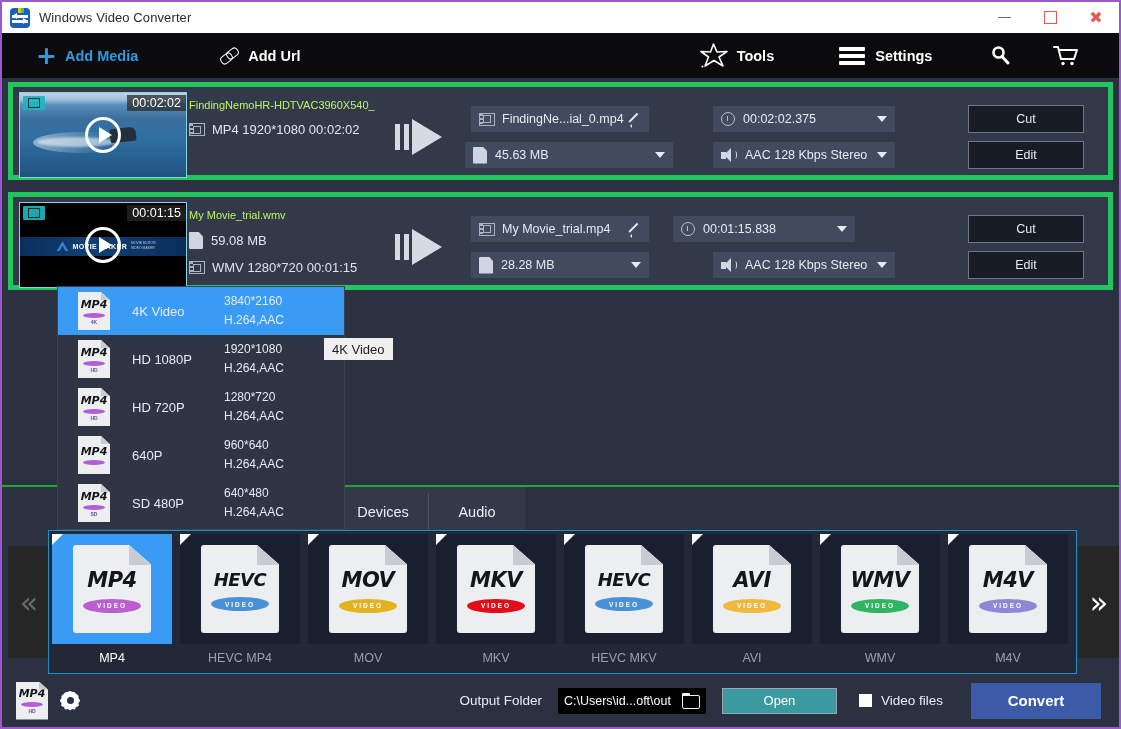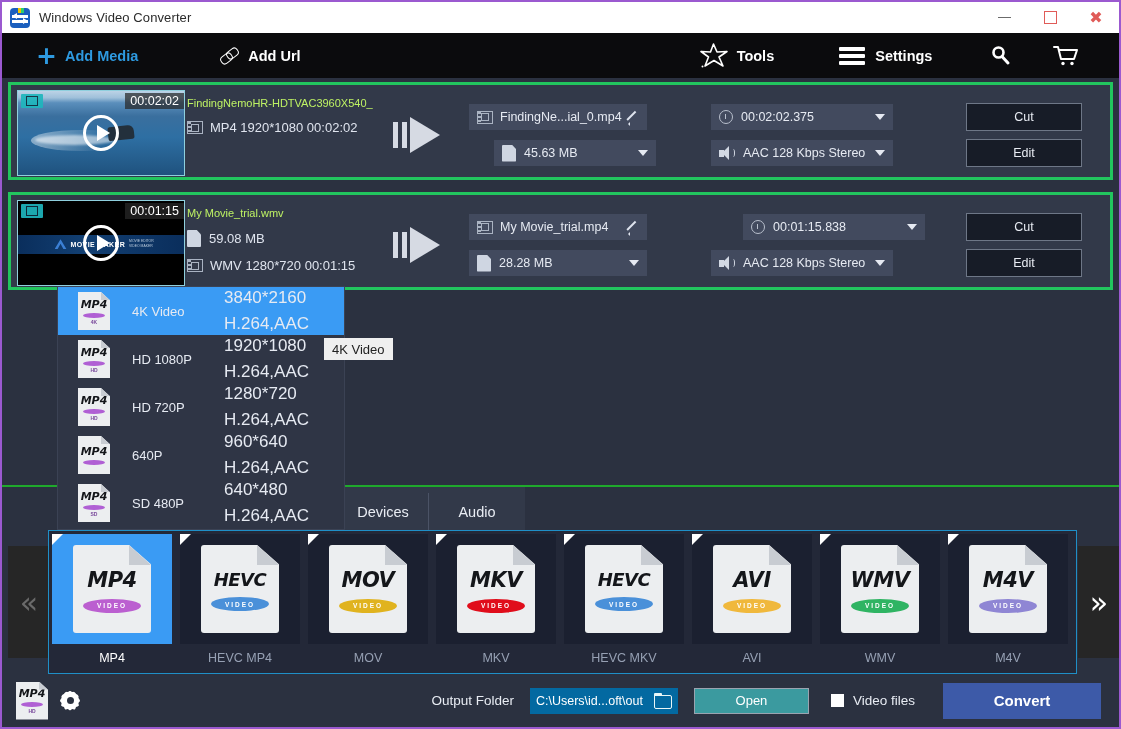--- a/index.html
+++ b/index.html
@@ -87,21 +87,21 @@
   #settings-item { margin-left: 65px; }
   .hamburger { width: 26px; height: 18px; margin-right: 10px; display:flex; flex-direction:column; justify-content:space-between;}
   .hamburger span { display:block; height: 4px; background: #fff; border-radius: 1px; }
   #search-btn { margin-left: 55px; }
   #cart-btn { margin-left: 37px; }
   .tb-icon-btn { width: 28px; height: 28px; display:flex; align-items:center; justify-content:center; }
 
   
   .media-row {
     position: absolute; left: 6px; width: 1105px; height: 98px;
-    background: #323949; border: 3px solid #22c55e;
+    background: #323949; border: 5px solid #22c55e;
   }
   #media-row-1 { top: 80px; }
   #media-row-2 { top: 190px; }
   .thumb {
     position: absolute; left: 6px; top: 5px; width: 168px; height: 86px;
     border: 1.5px solid #8fd0de; overflow: hidden;
   }
   .thumb-film {
     position:absolute; left:3px; top:3px; width:22px; height:14px;
     background:#1fb6bd; opacity:.92; border-radius:1px;
@@ -330,21 +330,21 @@
     position:absolute; inset:0; border-radius:50%;
     background: #fff;
     clip-path: polygon(50% 0,61% 8%,75% 4%,80% 18%,95% 22%,92% 37%,103% 50%,92% 63%,95% 78%,80% 82%,75% 96%,61% 92%,50% 100%,39% 92%,25% 96%,20% 82%,5% 78%,8% 63%,-3% 50%,8% 37%,5% 22%,20% 18%,25% 4%,39% 8%);
   }
   .gear .g-hole {
     position:absolute; left:6.5px; top:6.5px; width:7px; height:7px;
     border-radius:50%; background:#2b3140;
   }
   .out-folder-label { margin-left: auto; color: #e8ecf3; font-size: 13.5px; }
   .path-box {
-    margin-left: 16px; width: 148px; height: 26px; background: #0369a1;
+    margin-left: 16px; width: 148px; height: 26px; background: #000000;
     display: flex; align-items: center; padding: 0 6px; color: #fff; font-size: 12.5px;
   }
   .folder-ic {
     margin-left: auto; width: 18px; height: 15px; position: relative;
   }
   .folder-ic::before{
     content:''; position:absolute; left:0; top:2px; width:16px; height:12px;
     border: 1.6px solid #e9f7f7; border-radius: 1px 2px 2px 2px;
   }
   .folder-ic::after{
@@ -353,21 +353,21 @@
   }
   .open-btn {
     margin-left: 16px; width: 115px; height: 26px; background: #3b9a9f;
     border: 1px solid #9aa3b0; color: #fff; font-size: 13px;
     display:flex; align-items:center; justify-content:center;
   }
   .merge-wrap { margin-left: 22px; display: flex; align-items: center; }
   .merge-box { width: 13px; height: 13px; background: #fff; margin-right: 9px; }
   .merge-label { color: #e8ecf3; font-size: 13.5px; }
   .convert-btn {
-    margin-left: 28px; margin-right: 18px; width: 158px; height: 36px;
+    margin-left: 28px; margin-right: 18px; width: 130px; height: 36px;
     background: #3d5aa8; color: #fff; font-size: 15px; font-weight: bold;
     display:flex; align-items:center; justify-content:center;
   }
 
   
   .preset-menu {
     position: absolute; left: 55px; top: 284px; width: 288px; height: 244px;
     background: #2f3545; border: 1px solid #3b4254; z-index: 40;
   }
   .preset-row {
@@ -380,21 +380,21 @@
     clip-path: polygon(0 0, 72% 0, 100% 22%, 100% 100%, 0 100%);
     display:flex; flex-direction:column; align-items:center; justify-content:center;
     flex:0 0 auto;
   }
   .preset-doc .of { position:absolute; right:0; top:0; width:9px;height:8px;background:#c8ccd2;
     clip-path: polygon(0 0,100% 100%,0 100%); }
   .preset-doc .ext { font-family:"DejaVu Sans",sans-serif; font-weight:bold; font-style:italic; font-size:11px; color:#14161a; }
   .preset-doc .pill { margin-top:2px; width:22px;height:5px;border-radius:50%;background:#b05fd4; }
   .preset-doc .tag { font-size:5px; color:#7a4a9c; font-weight:bold; margin-top:1px;}
   .preset-name { margin-left: 22px; width: 92px; font-size: 13px; }
-  .preset-spec { font-size: 17px; line-height: 1.55; }
+  .preset-spec { font-size: 12px; line-height: 1.55; }
   .tooltip {
     position: absolute; left: 322px; top: 336px; height: 22px;
     background: #efefef; color: #222; font-size: 13px;
     display: flex; align-items: center; padding: 0 8px; z-index: 50;
   }
 </style>
 </head>
 <body>
 
 <div id="app">
@@ -481,21 +481,21 @@
     <div class="arrow-big">
       <div class="bar b1"></div>
         <div class="bar b2"></div>
         <div class="head"></div>
     </div>
     <div class="field" style="left:458px; top:19px; width:178px;">
       <span class="film-icon"></span>
       <span>FindingNe...ial_0.mp4</span>
       <span class="pencil"></span>
     </div>
-    <div class="field" style="left:483px; top:55px; width:162px;">
+    <div class="field" style="left:452px; top:55px; width:208px;">
       <span class="doc-icon"></span>
       <span>45.63 MB</span>
       <span class="caret"></span>
     </div>
     <div class="field" style="left:700px; top:19px; width:182px;">
       <span class="clock-icon"></span>
       <span>00:02:02.375</span>
       <span class="caret"></span>
     </div>
     <div class="field" style="left:700px; top:55px; width:182px;">
@@ -541,21 +541,21 @@
     <div class="field" style="left:458px; top:19px; width:178px;">
       <span class="film-icon"></span>
       <span>My Movie_trial.mp4</span>
       <span class="pencil"></span>
     </div>
     <div class="field" style="left:458px; top:55px; width:178px;">
       <span class="doc-icon"></span>
       <span>28.28 MB</span>
       <span class="caret"></span>
     </div>
-    <div class="field" style="left:732px; top:19px; width:182px;">
+    <div class="field" style="left:660px; top:19px; width:182px;">
       <span class="clock-icon"></span>
       <span>00:01:15.838</span>
       <span class="caret"></span>
     </div>
     <div class="field" style="left:700px; top:55px; width:182px;">
       <span class="spk-icon">
           <span class="spk-wave"></span>
         </span>
       <span>AAC 128 Kbps Stereo</span>
       <span class="caret"></span>

